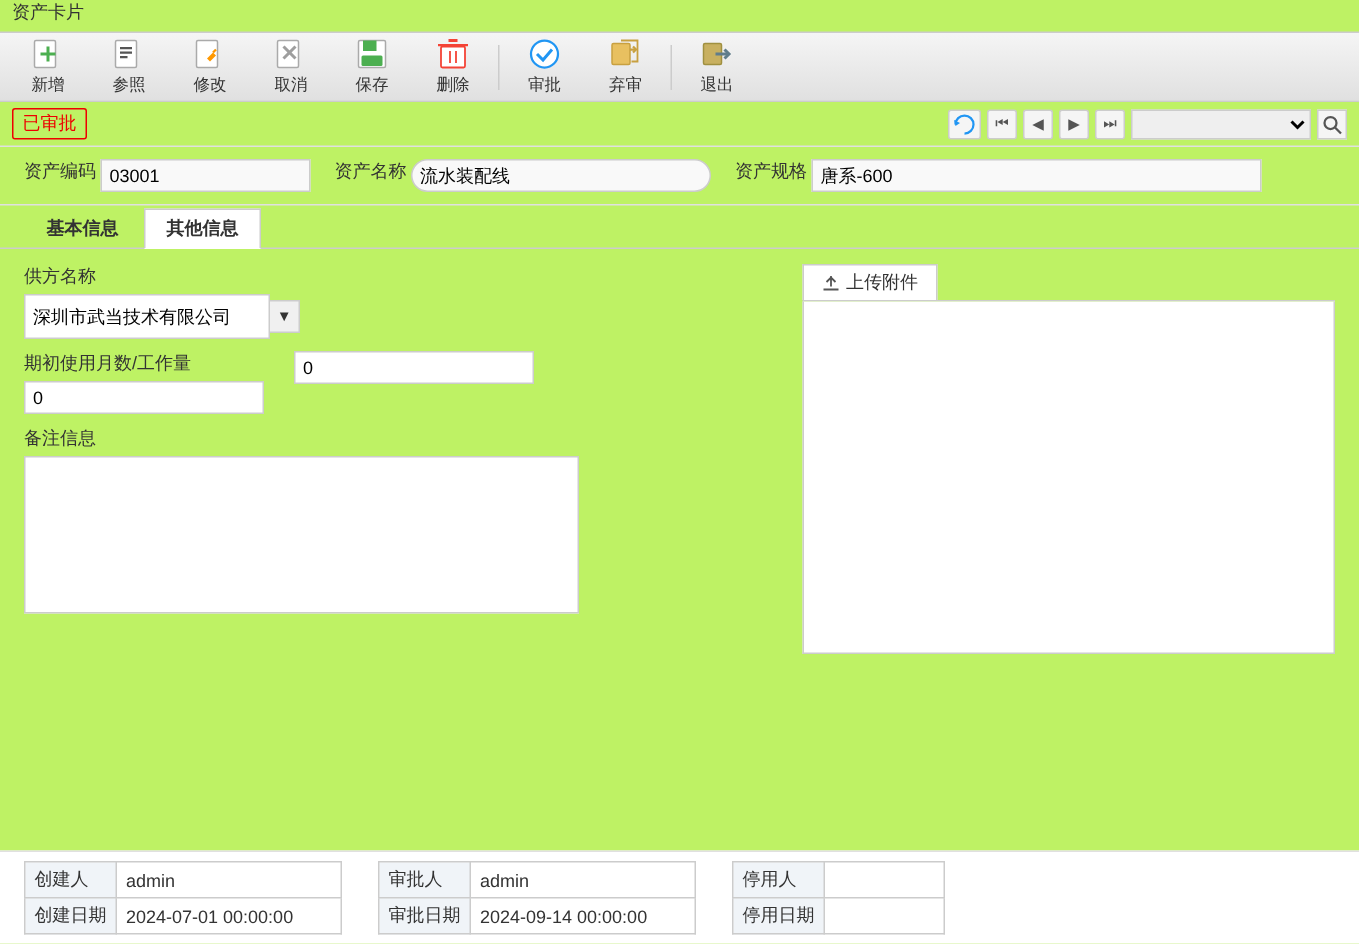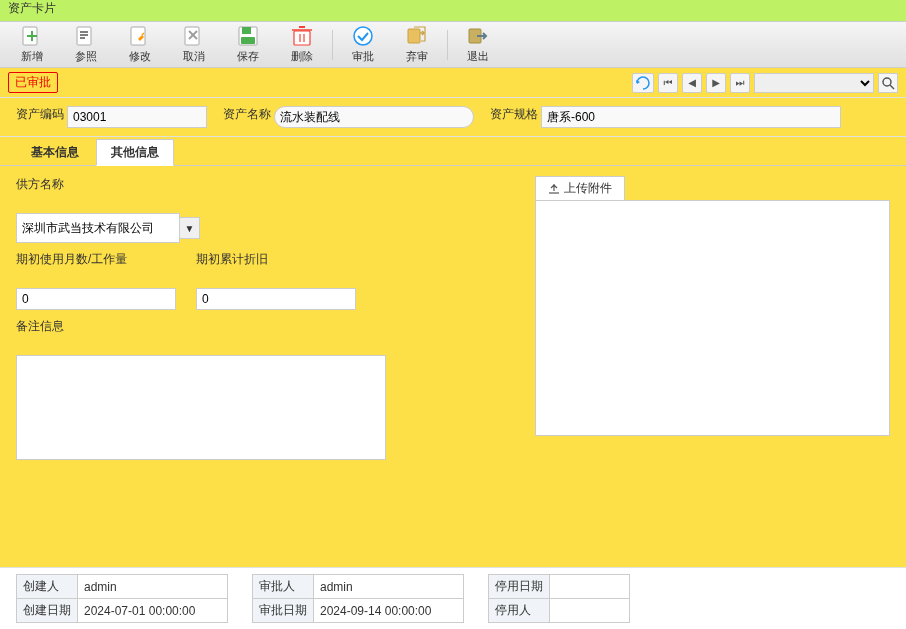--- a/index.html
+++ b/index.html
@@ -54,21 +54,21 @@
       align-items: center;
       justify-content: center;
     }
     .toolbar-separator {
       width: 1px;
       height: 30px;
       background: #ccc;
       margin: 0 2px;
     }
     .main-content {
-      background: #fde047;
+      background: #bef264;
       margin: 0;
       padding: 0;
       height: calc(629px - 22px - 46px);
       overflow: hidden;
     }
     .status-bar {
       display: flex;
       align-items: center;
       padding: 4px 8px;
       border-bottom: 1px solid #e0e0e0;
@@ -168,21 +168,21 @@
       border-bottom: 1px solid #fff;
       z-index: 1;
       position: relative;
     }
     .tab-content {
       padding: 10px 16px;
     }
     .form-field {
       display: flex;
       flex-direction: column;
-      gap: 20px;
+      gap: 3px;
     }
     .form-field label {
       font-size: 12px;
       color: #333;
     }
     .form-input {
       border: 1px solid #ccc;
       padding: 2px 5px;
       font-size: 12px;
       height: 22px;
@@ -481,21 +481,20 @@
         <div class="upload-area" style="height:235px;"></div>
       </div>
     </div>
 
     <div style="display:flex; gap:20px; margin-bottom:8px;">
       <div class="form-field">
         <label>期初使用月数/工作量</label>
         <input type="text" class="form-input" value="0" style="width: 160px;">
       </div>
       <div class="form-field">
-        <label>期初累计折旧</label>
         <input type="text" class="form-input" value="0" style="width: 160px;">
       </div>
     </div>
 
     <div class="form-field">
       <label>备注信息</label>
       <div style="position:relative; width:385px;">
         <textarea class="textarea-field" style="width: 370px; height: 105px;"></textarea>
       </div>
     </div>
@@ -525,24 +524,24 @@
       <tr>
         <td class="info-label-cell">审批日期</td>
         <td class="info-value-cell">2024-09-14 00:00:00</td>
       </tr>
     </tbody>
       </table>
 
     <table class="info-table">
       <tbody>
           <tr>
-        <td class="info-label-cell">停用日期</td>
+        <td class="info-label-cell">停用人</td>
         <td class="info-value-cell info-value-cell-sm"></td>
       </tr>
       <tr>
-        <td class="info-label-cell">停用人</td>
+        <td class="info-label-cell">停用日期</td>
         <td class="info-value-cell info-value-cell-sm"></td>
       </tr>
     </tbody>
       </table>
   </div>
 
 </div>
 
 </body></html>

